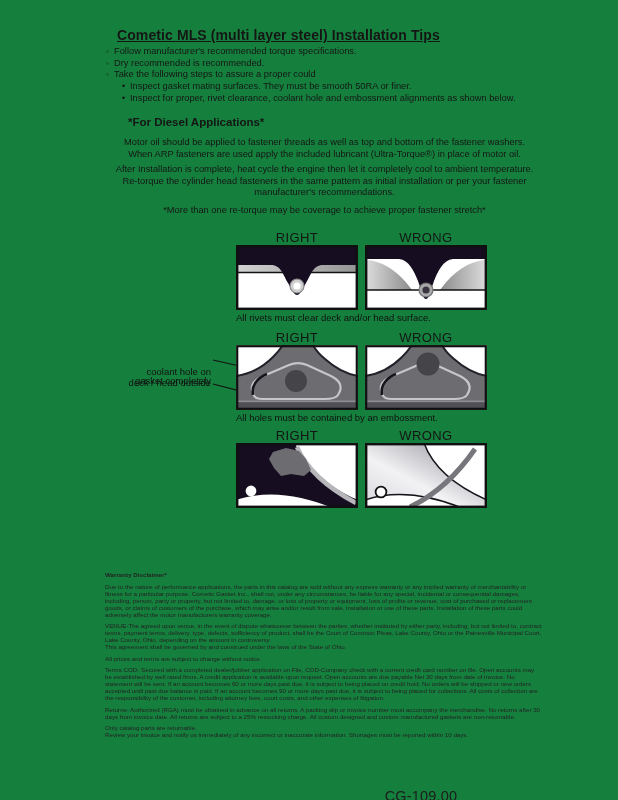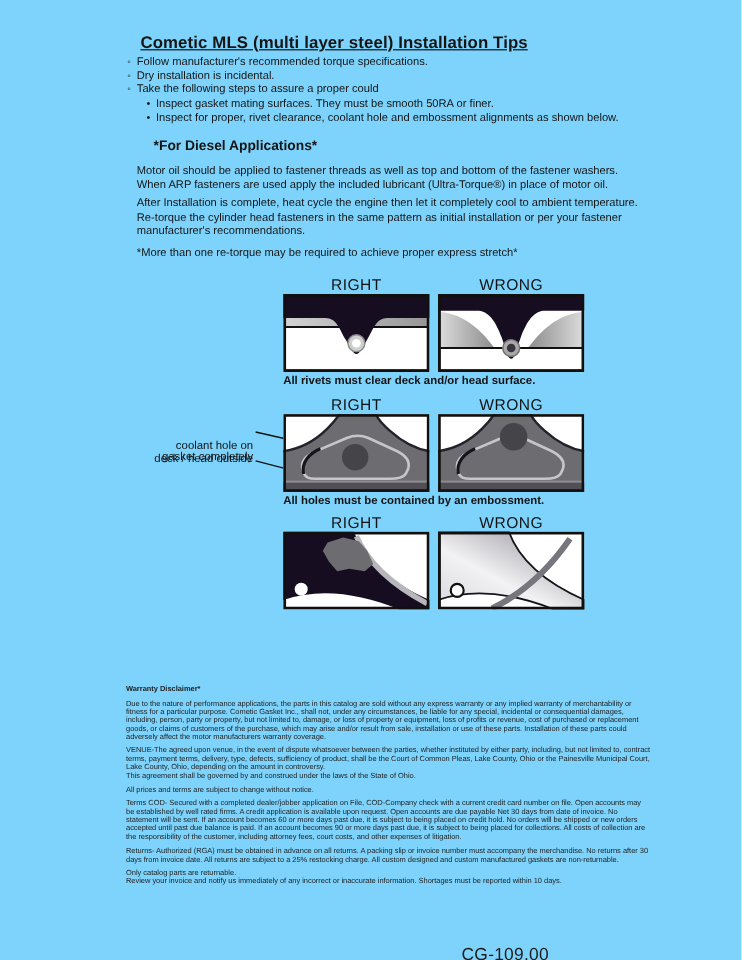--- a/index.html
+++ b/index.html
@@ -1,34 +1,34 @@
 <!DOCTYPE html>
 <html><head>
 <meta charset="utf-8">
 <style>
   html,body{margin:0;padding:0;background:#ffffff;}
   .page{
-    position:relative;width:618px;height:800px;background:#7dd3fc;
+    position:relative;width:618px;height:800px;background:#15803d;
     font-family:"Liberation Sans", sans-serif;color:#151515;overflow:hidden;
   }
   .abs{position:absolute;}
   .title{
     left:117px;top:27px;font-size:14px;font-weight:bold;
     text-decoration:underline;letter-spacing:0.1px;white-space:nowrap;
   }
   .bullets{left:106px;top:46px;font-size:9.3px;line-height:11.7px;white-space:nowrap;}
   .b-row{display:flex;align-items:flex-start;}
   .b-row .mk{width:8px;flex:0 0 8px;font-size:8.5px;}
   .b-sub{padding-left:16px;}
   .b-sub .mk{width:8px;flex:0 0 8px;font-size:9px;}
   .h2{left:128px;top:116px;font-size:11.5px;font-weight:bold;white-space:nowrap;}
-  .para{left:114px;width:421px;font-size:9.3px;line-height:11.6px;}
+  .para{left:114px;width:421px;font-size:9.3px;line-height:11.6px;text-align:center;}
   .p1{top:137px;} .p2{top:164px;} .p3{top:205px;white-space:nowrap;}
   .lbl{width:122px;text-align:center;font-size:13px;letter-spacing:0.4px;color:#141414;}
-  .cap{font-size:9.5px;font-weight:bold;line-height:11px;color:#111;}
+  .cap{font-size:9.5px;font-weight:normal;line-height:11px;color:#111;}
   .ann{width:131px;text-align:right;font-size:9.5px;line-height:10.6px;color:#111;}
   .figbox{width:122px;height:65px;}
   .legal{left:105px;top:571px;width:437px;font-size:6.2px;line-height:7px;color:#222;}
   .legal .lh{font-weight:bold;margin:0 0 4.5px 0;}
   .legal p{margin:0 0 4.5px 0;}
   .legal p.tight{margin:0;}
   .footer{left:358px;top:755px;width:126px;text-align:center;font-size:14.5px;
     letter-spacing:0.2px;color:#1c1c1c;margin-top:33px;}
 </style>
 </head>
@@ -38,40 +38,40 @@
 
   <div class="abs title">Cometic MLS (multi layer steel) Installation Tips</div>
 
   <div class="abs bullets">
     <div class="b-row">
       <span class="mk">◦</span>
       <span>Follow manufacturer's recommended torque specifications.</span>
     </div>
     <div class="b-row">
       <span class="mk">◦</span>
-      <span>Dry installation is incidental.</span>
+      <span>Dry recommended is recommended.</span>
     </div>
     <div class="b-row">
       <span class="mk">◦</span>
       <span>Take the following steps to assure a proper could</span>
     </div>
     <div class="b-row b-sub">
       <span class="mk">•</span>
       <span>Inspect gasket mating surfaces.  They must be smooth 50RA or finer.</span>
     </div>
     <div class="b-row b-sub">
       <span class="mk">•</span>
       <span>Inspect for proper, rivet clearance, coolant hole and embossment alignments as shown below.</span>
     </div>
   </div>
 
   <div class="abs h2">*For Diesel Applications*</div>
   <div class="abs para p1">Motor oil should be applied to fastener threads as well as top and bottom of the fastener washers. When ARP fasteners are used apply the included lubricant (Ultra-Torque®) in place of motor oil.</div>
   <div class="abs para p2">After Installation is complete, heat cycle the engine then let it completely cool to ambient temperature. Re-torque the cylinder head fasteners in the same pattern as initial installation or per your fastener manufacturer's recommendations.</div>
-  <div class="abs para p3">*More than one re-torque may be required to achieve proper express stretch*</div>
+  <div class="abs para p3">*More than one re-torque may be coverage to achieve proper fastener stretch*</div>
 
   <div class="abs lbl" style="left:236px;top:230px;">RIGHT</div>
   <div class="abs lbl" style="left:365px;top:230px;">WRONG</div>
 
   <svg class="abs figbox" style="left:236px;top:245px;" viewBox="0 0 122 65">
     <defs>
       <linearGradient id="wg1" x1="0" y1="0" x2="1" y2="0">
         <stop offset="0" stop-color="#d2d2d2"></stop>
           <stop offset="1" stop-color="#969696"></stop>
       </linearGradient>

